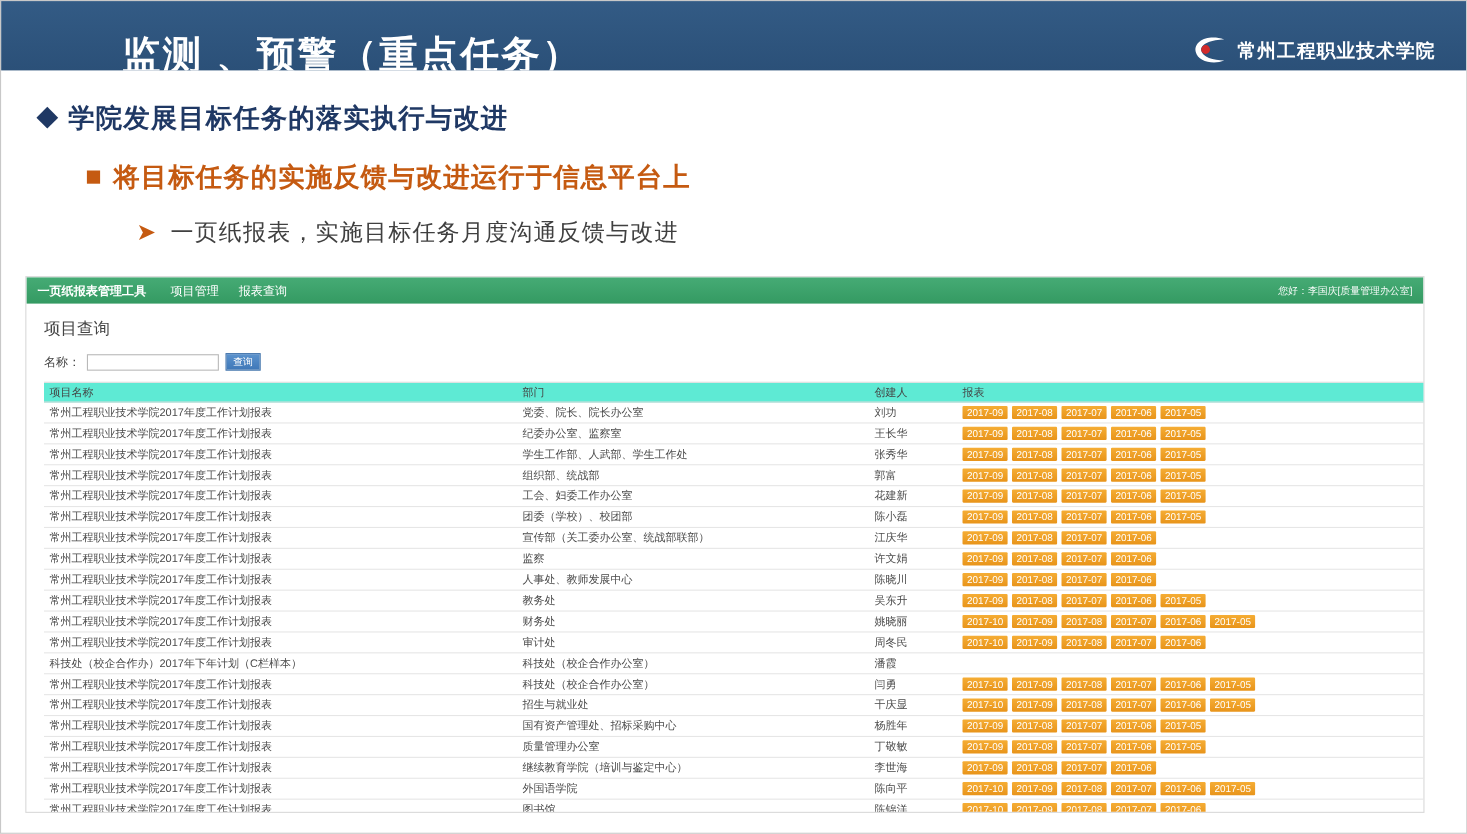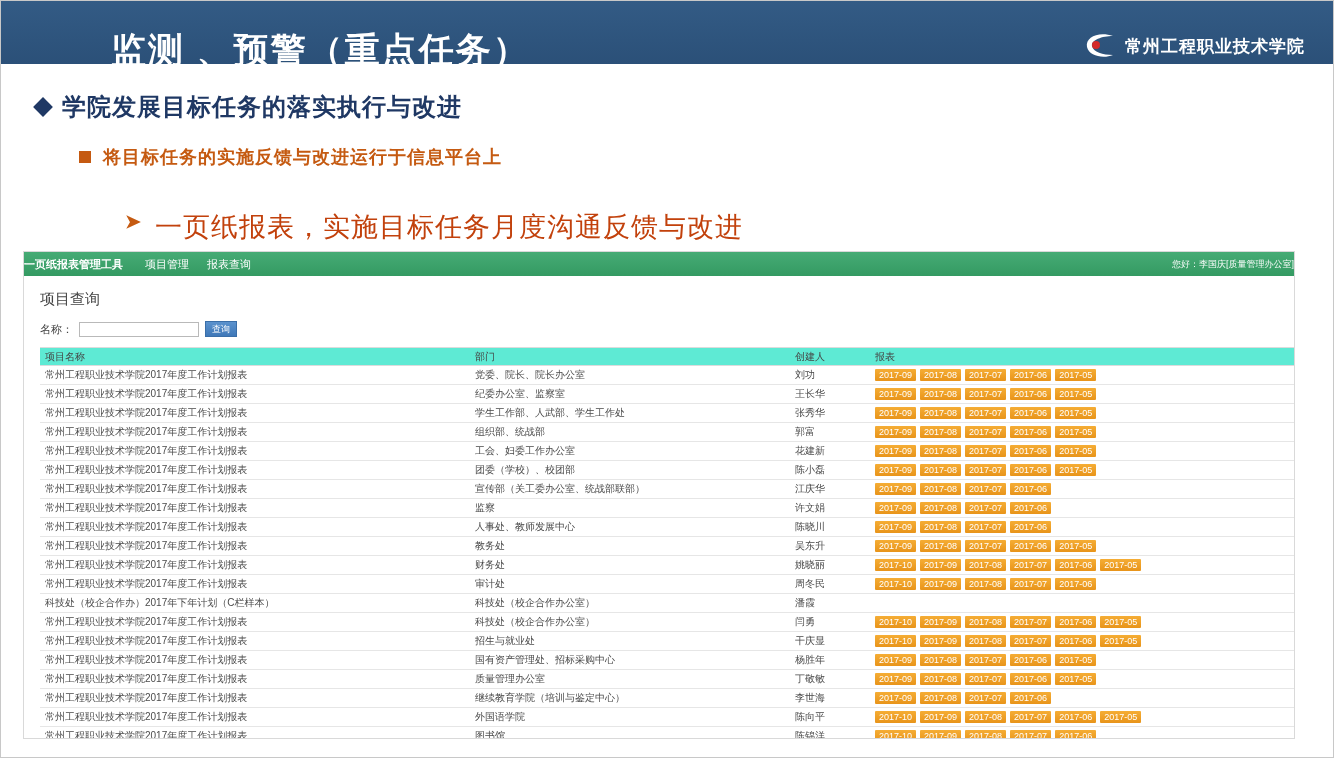--- a/index.html
+++ b/index.html
@@ -84,45 +84,44 @@
     top: 144px;
     display: flex;
     align-items: center;
     gap: 12px;
   }
   .square {
     width: 12px; height: 12px;
     background: #c55a11;
   }
   .bullet2-text {
-    font-size: 18px;
+    font-size: 24px;
     font-weight: bold;
     color: #c55a11;
     letter-spacing: 1px;
   }
 
   .bullet3 {
     position: absolute;
     left: 124px;
     top: 196px;
     display: flex;
     align-items: center;
     gap: 14px;
   }
   .arrow-glyph {
     color: #c55a11;
     font-size: 19px;
     font-weight: bold;
     line-height: 1;
   }
   .bullet3-text {
-    font-size: 27px;
-    color: #c2410c;
+    font-size: 21px;
+    color: #404040;
     letter-spacing: 1px;
-    margin-top: 12px;
   }
 
   
   .app {
     position: absolute;
     left: 22px;
     top: 250px;
     width: 1272px;
     height: 488px;
     background: #ffffff;
@@ -133,21 +132,21 @@
     color: #333;
   }
   .app-nav {
     height: 24px;
     background: #3aa06a;
     background: linear-gradient(180deg, #46ab75 0%, #349a62 100%);
     display: flex;
     align-items: center;
     color: #ffffff;
     font-size: 11px;
-    padding: 0 0;
+    padding: 0 10px;
     box-sizing: border-box;
   }
   .app-brand {
     font-weight: bold;
     margin-right: 22px;
     font-size: 11px;
   }
   .app-nav-item {
     margin-right: 18px;
     font-size: 11px;

